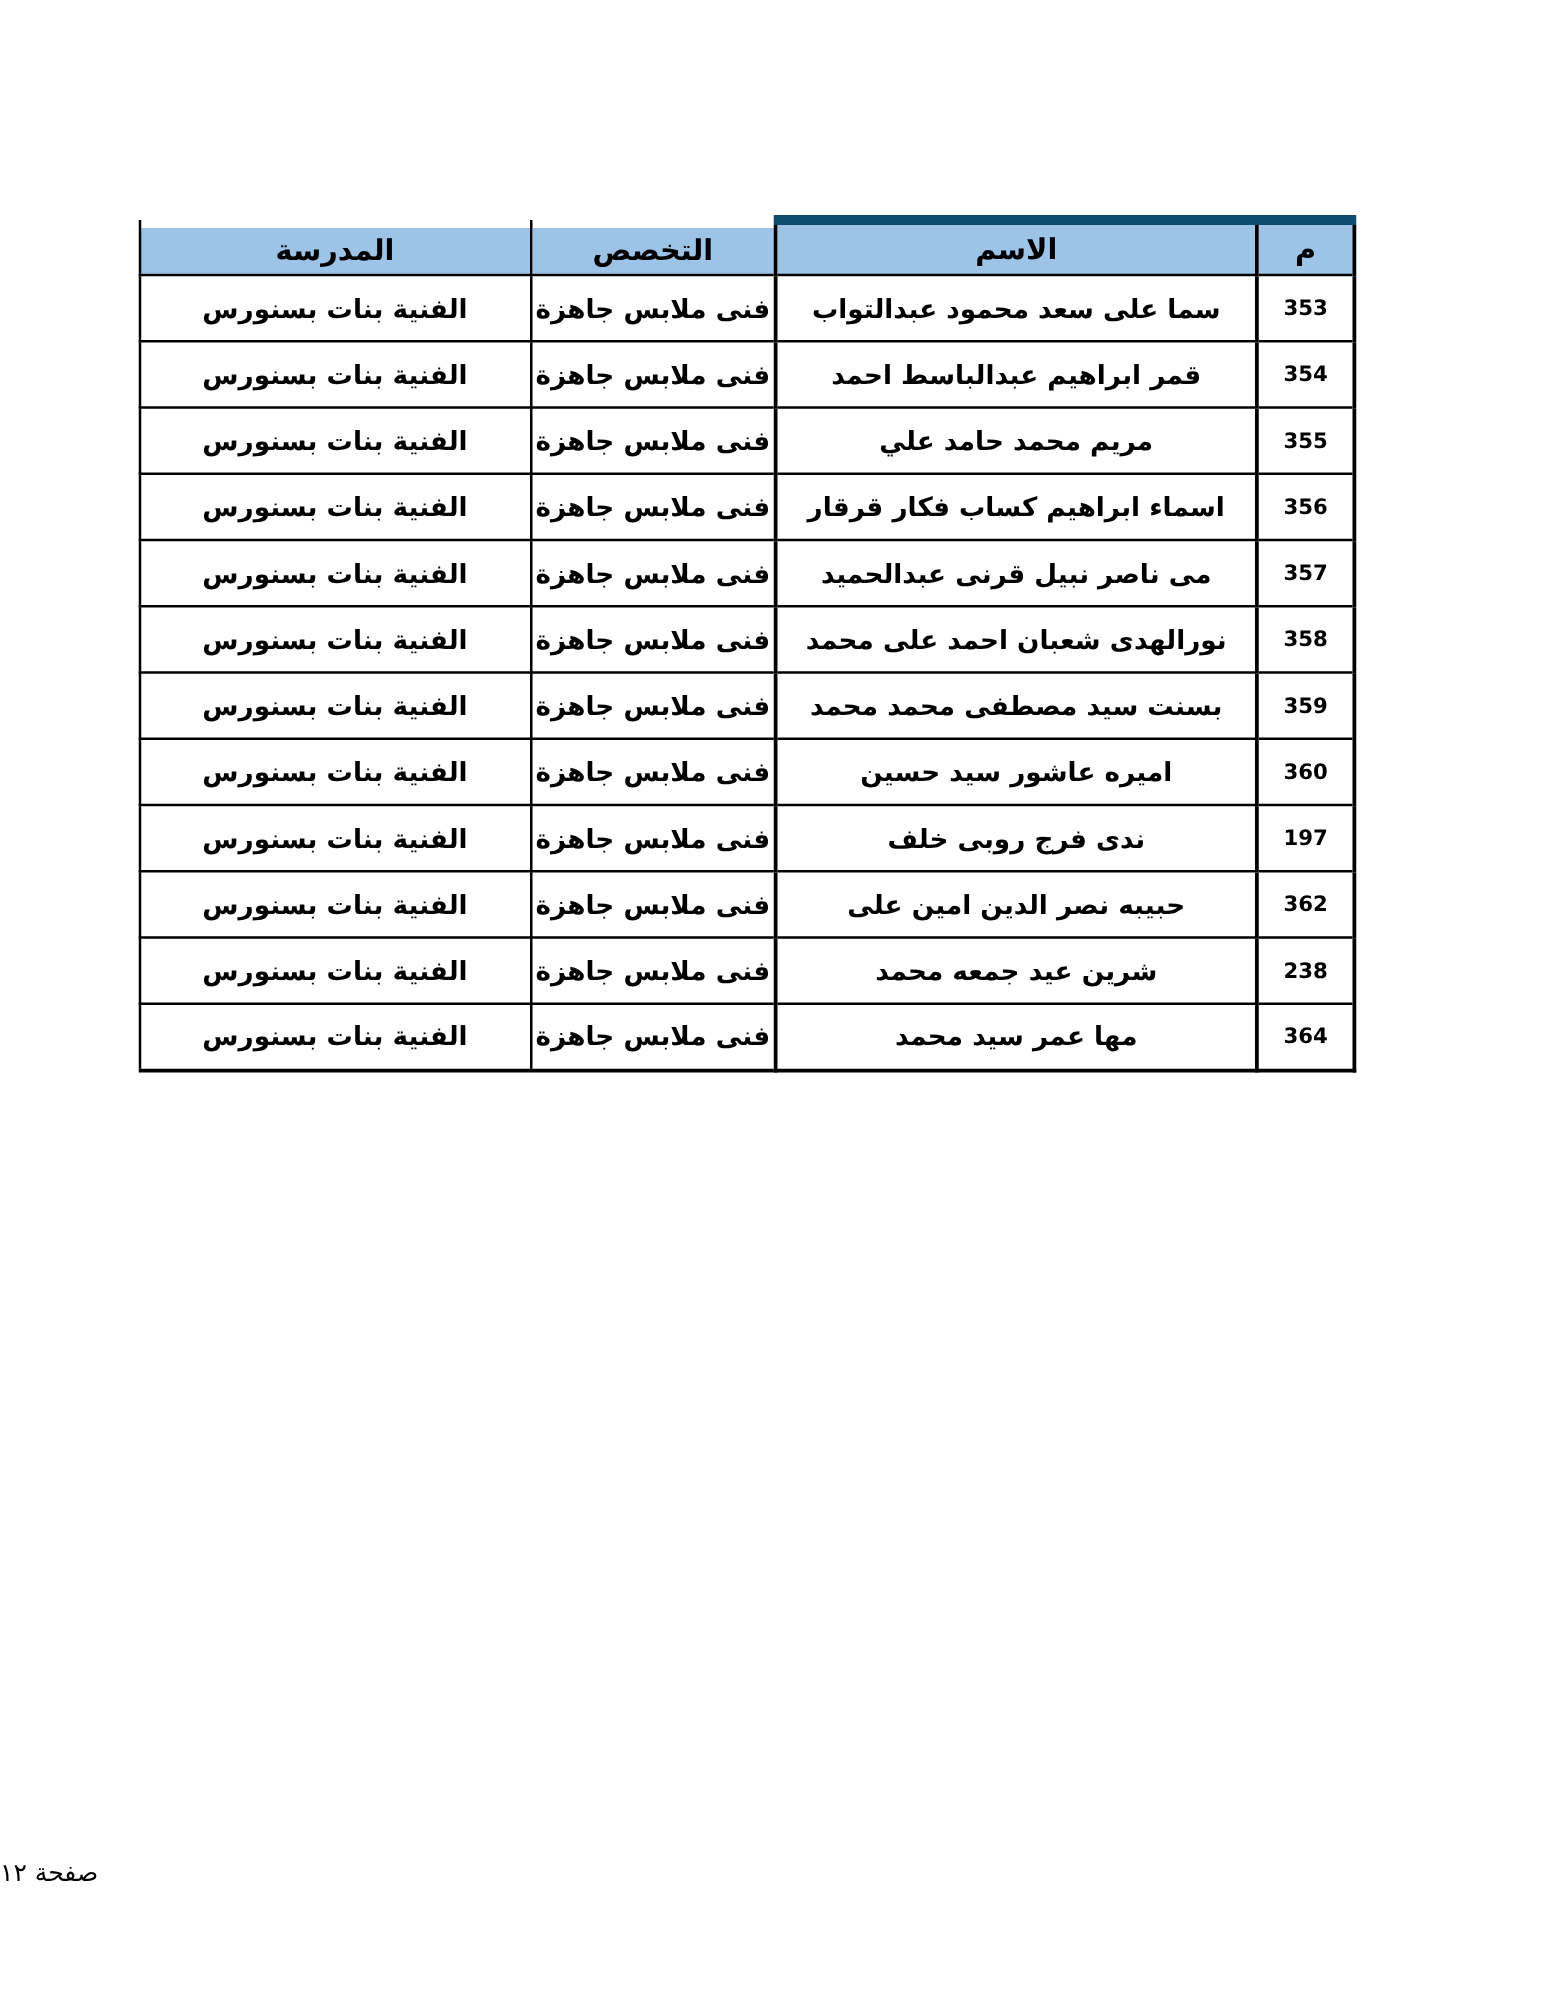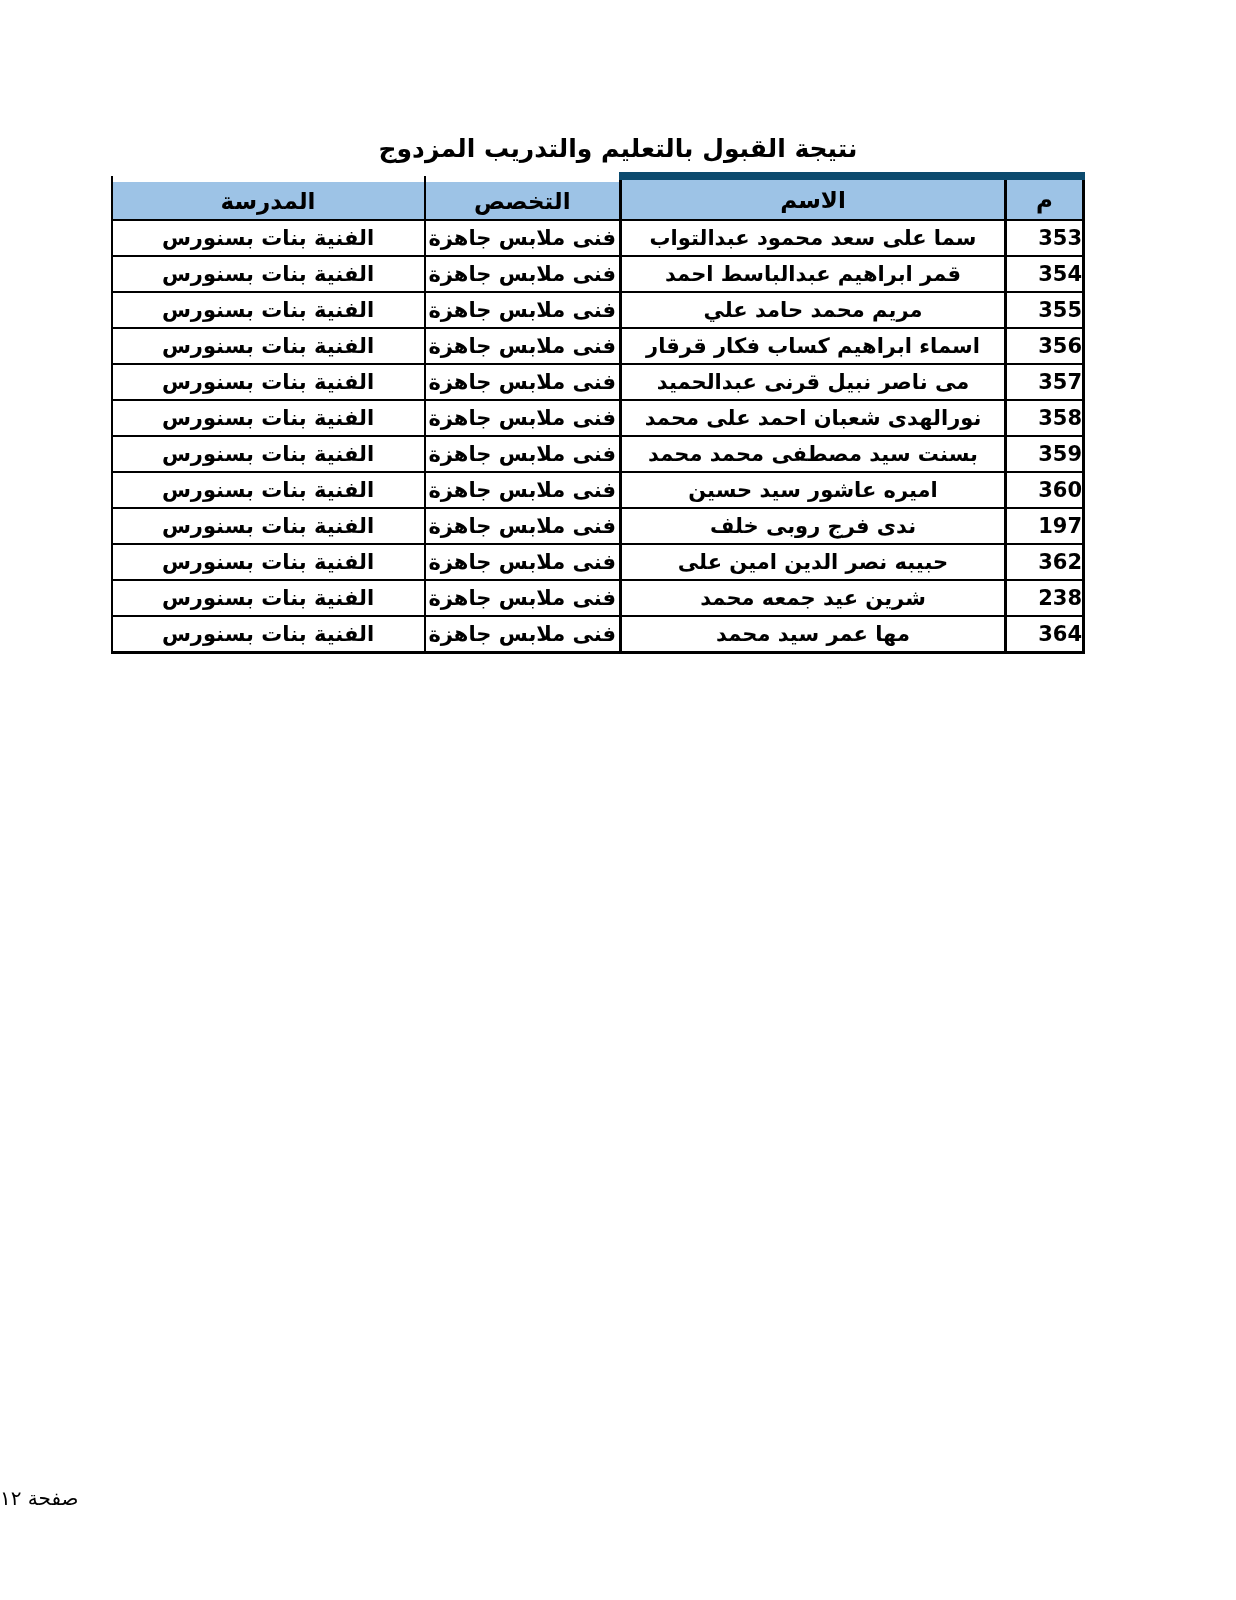--- a/index.html
+++ b/index.html
@@ -59,48 +59,47 @@
   th.raised {
     border-top: 8px solid #0c4a6e;
   }
   
   th.stepped {
     border-top: none;
     background: linear-gradient(to bottom, #ffffff 0px, #ffffff 6px, #9DC3E6 6px, #9DC3E6 100%);
     padding-top: 6px;
   }
   td {
-    height: 36px;
+    height: 53px;
     background: #ffffff;
     font-size: 21px;
   }
   
   .col-num  { border-left: 3px solid #000000; border-right: 3px solid #000000; }
   .col-name { border-left: 3px solid #000000; border-right: 3px solid #000000; }
-  td.col-num { font-size: 21px; direction: ltr; text-align: right; }
+  td.col-num { font-size: 17px; direction: ltr; }
   tr:last-child td { border-bottom: 3px solid #000000; }
 
   .page-footer {
     position: absolute;
     top: 1486px;
     left: 0;
     width: 1236px;
     text-align: left;
     font-size: 20px;
     font-weight: normal;
     color: #000000;
     direction: rtl;
   }
 </style>
 </head>
 <body>
 
 <div class="page">
 
-  <div class="doc-title">نتيجة القبول بالتعليم والتدريب المزدوج</div>
 
   <table class="results">
     <colgroup>
       <col class="c-num">
       <col class="c-name">
       <col class="c-spec">
       <col class="c-school">
     </colgroup>
     <thead>
       <tr>

